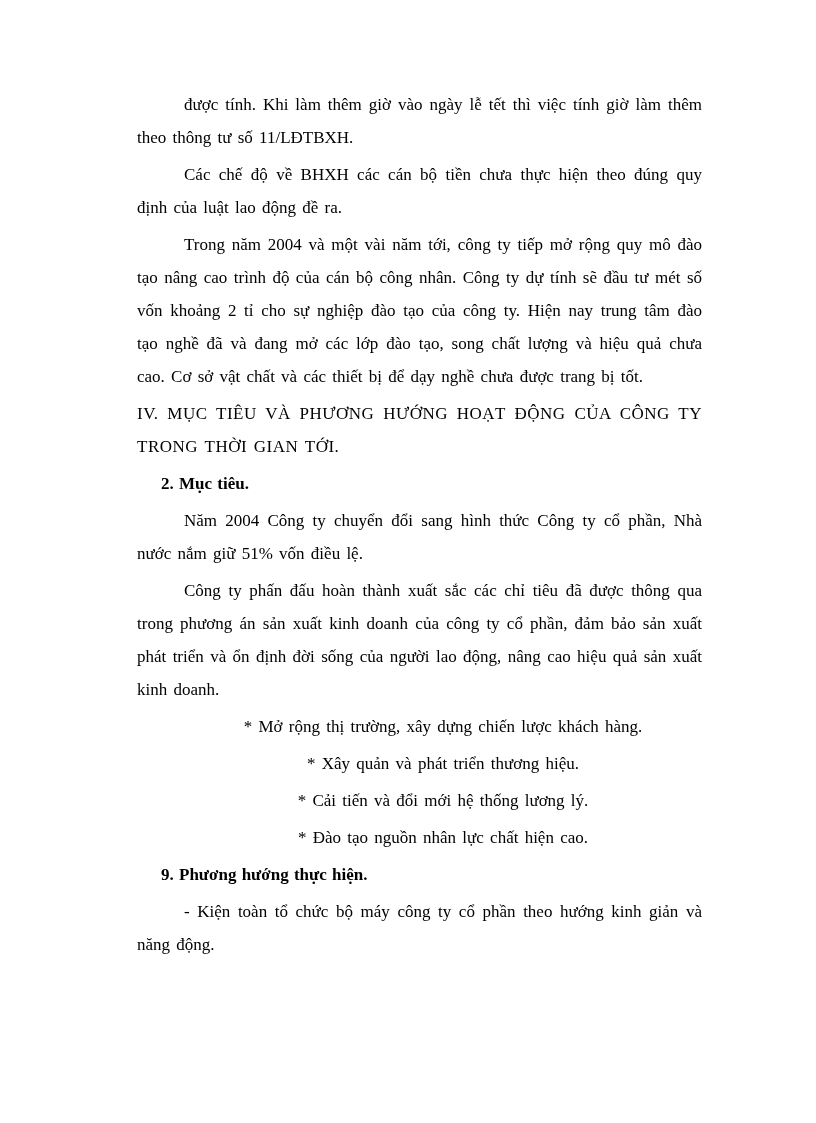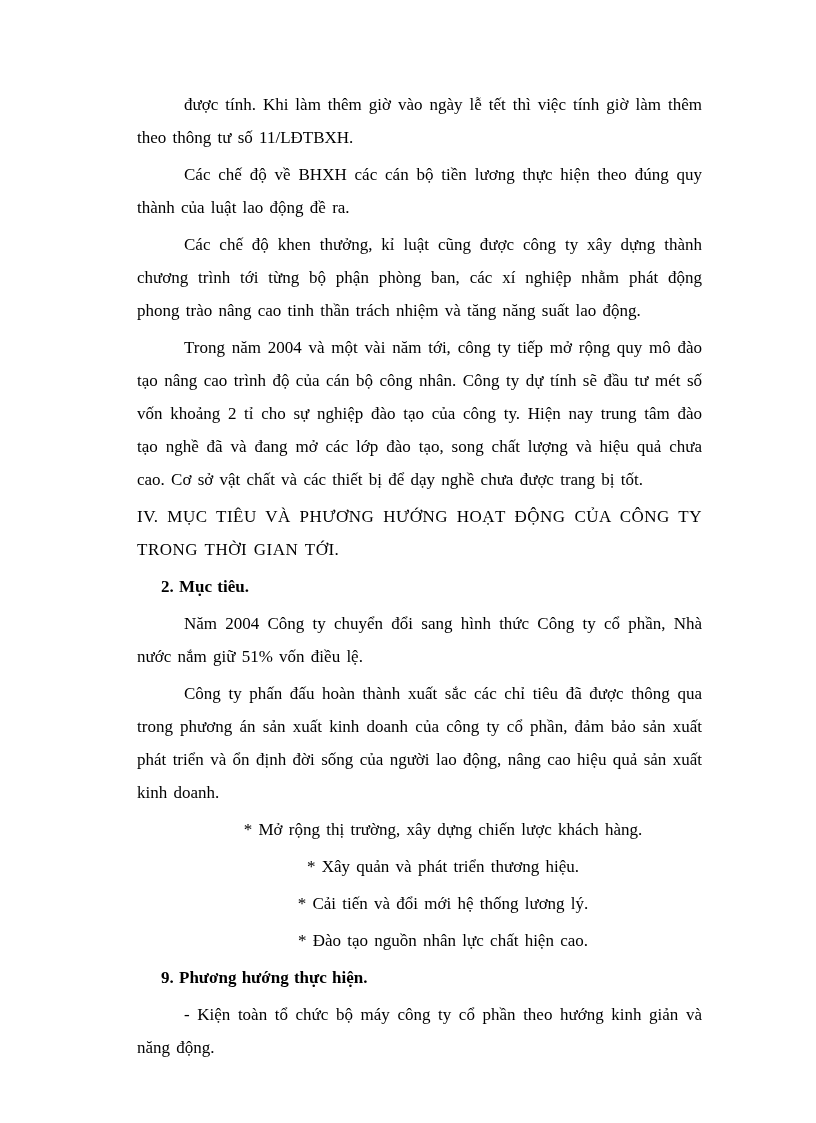--- a/index.html
+++ b/index.html
@@ -41,22 +41,21 @@
     text-indent: 47px;
     text-align: center;
     word-spacing: 2px;
   }
 </style>
 </head>
 <body>
 
 <div class="page">
   <p>được tính. Khi làm thêm giờ vào ngày lễ tết thì việc tính giờ làm thêm theo thông tư số 11/LĐTBXH.</p>
-  <p>Các chế độ về BHXH các cán bộ tiền lương thực hiện theo đúng quy thành của luật lao động đề ra.</p>
-  <p>Các chế độ khen thưởng, kỉ luật cũng được công ty xây dựng thành chương trình tới từng bộ phận phòng ban, các xí nghiệp nhằm phát động phong trào nâng cao tinh thần trách nhiệm và tăng năng suất lao động.</p>
+  <p>Các chế độ về BHXH các cán bộ tiền chưa thực hiện theo đúng quy định của luật lao động đề ra.</p>
   <p>Trong năm 2004 và một vài năm tới, công ty tiếp mở rộng quy mô đào tạo nâng cao trình độ của cán bộ công nhân. Công ty dự tính sẽ đầu tư mét số vốn khoảng 2 tỉ cho sự nghiệp đào tạo của công ty. Hiện nay trung tâm đào tạo nghề đã và đang mở các lớp đào tạo, song chất lượng và hiệu quả chưa cao. Cơ sở vật chất và các thiết bị để dạy nghề chưa được trang bị tốt.</p>
   <p class="heading">IV. MỤC TIÊU VÀ PHƯƠNG HƯỚNG HOẠT ĐỘNG CỦA CÔNG TY TRONG THỜI GIAN TỚI.</p>
   <p class="subheading">2. Mục tiêu.</p>
   <p>Năm 2004 Công ty chuyển đổi sang hình thức Công ty cổ phần, Nhà nước nắm giữ 51% vốn điều lệ.</p>
   <p>Công ty phấn đấu hoàn thành xuất sắc các chỉ tiêu đã được thông qua trong phương án sản xuất kinh doanh của công ty cổ phần, đảm bảo sản xuất phát triển và ổn định đời sống của người lao động, nâng cao hiệu quả sản xuất kinh doanh.</p>
   <p class="bullet">* Mở rộng thị trường, xây dựng chiến lược khách hàng.</p>
   <p class="bullet">* Xây quản và phát triển thương hiệu.</p>
   <p class="bullet">* Cải tiến và đổi mới hệ thống lương lý.</p>
   <p class="bullet">* Đào tạo nguồn nhân lực chất hiện cao.</p>
   <p class="subheading">9. Phương hướng thực hiện.</p>

